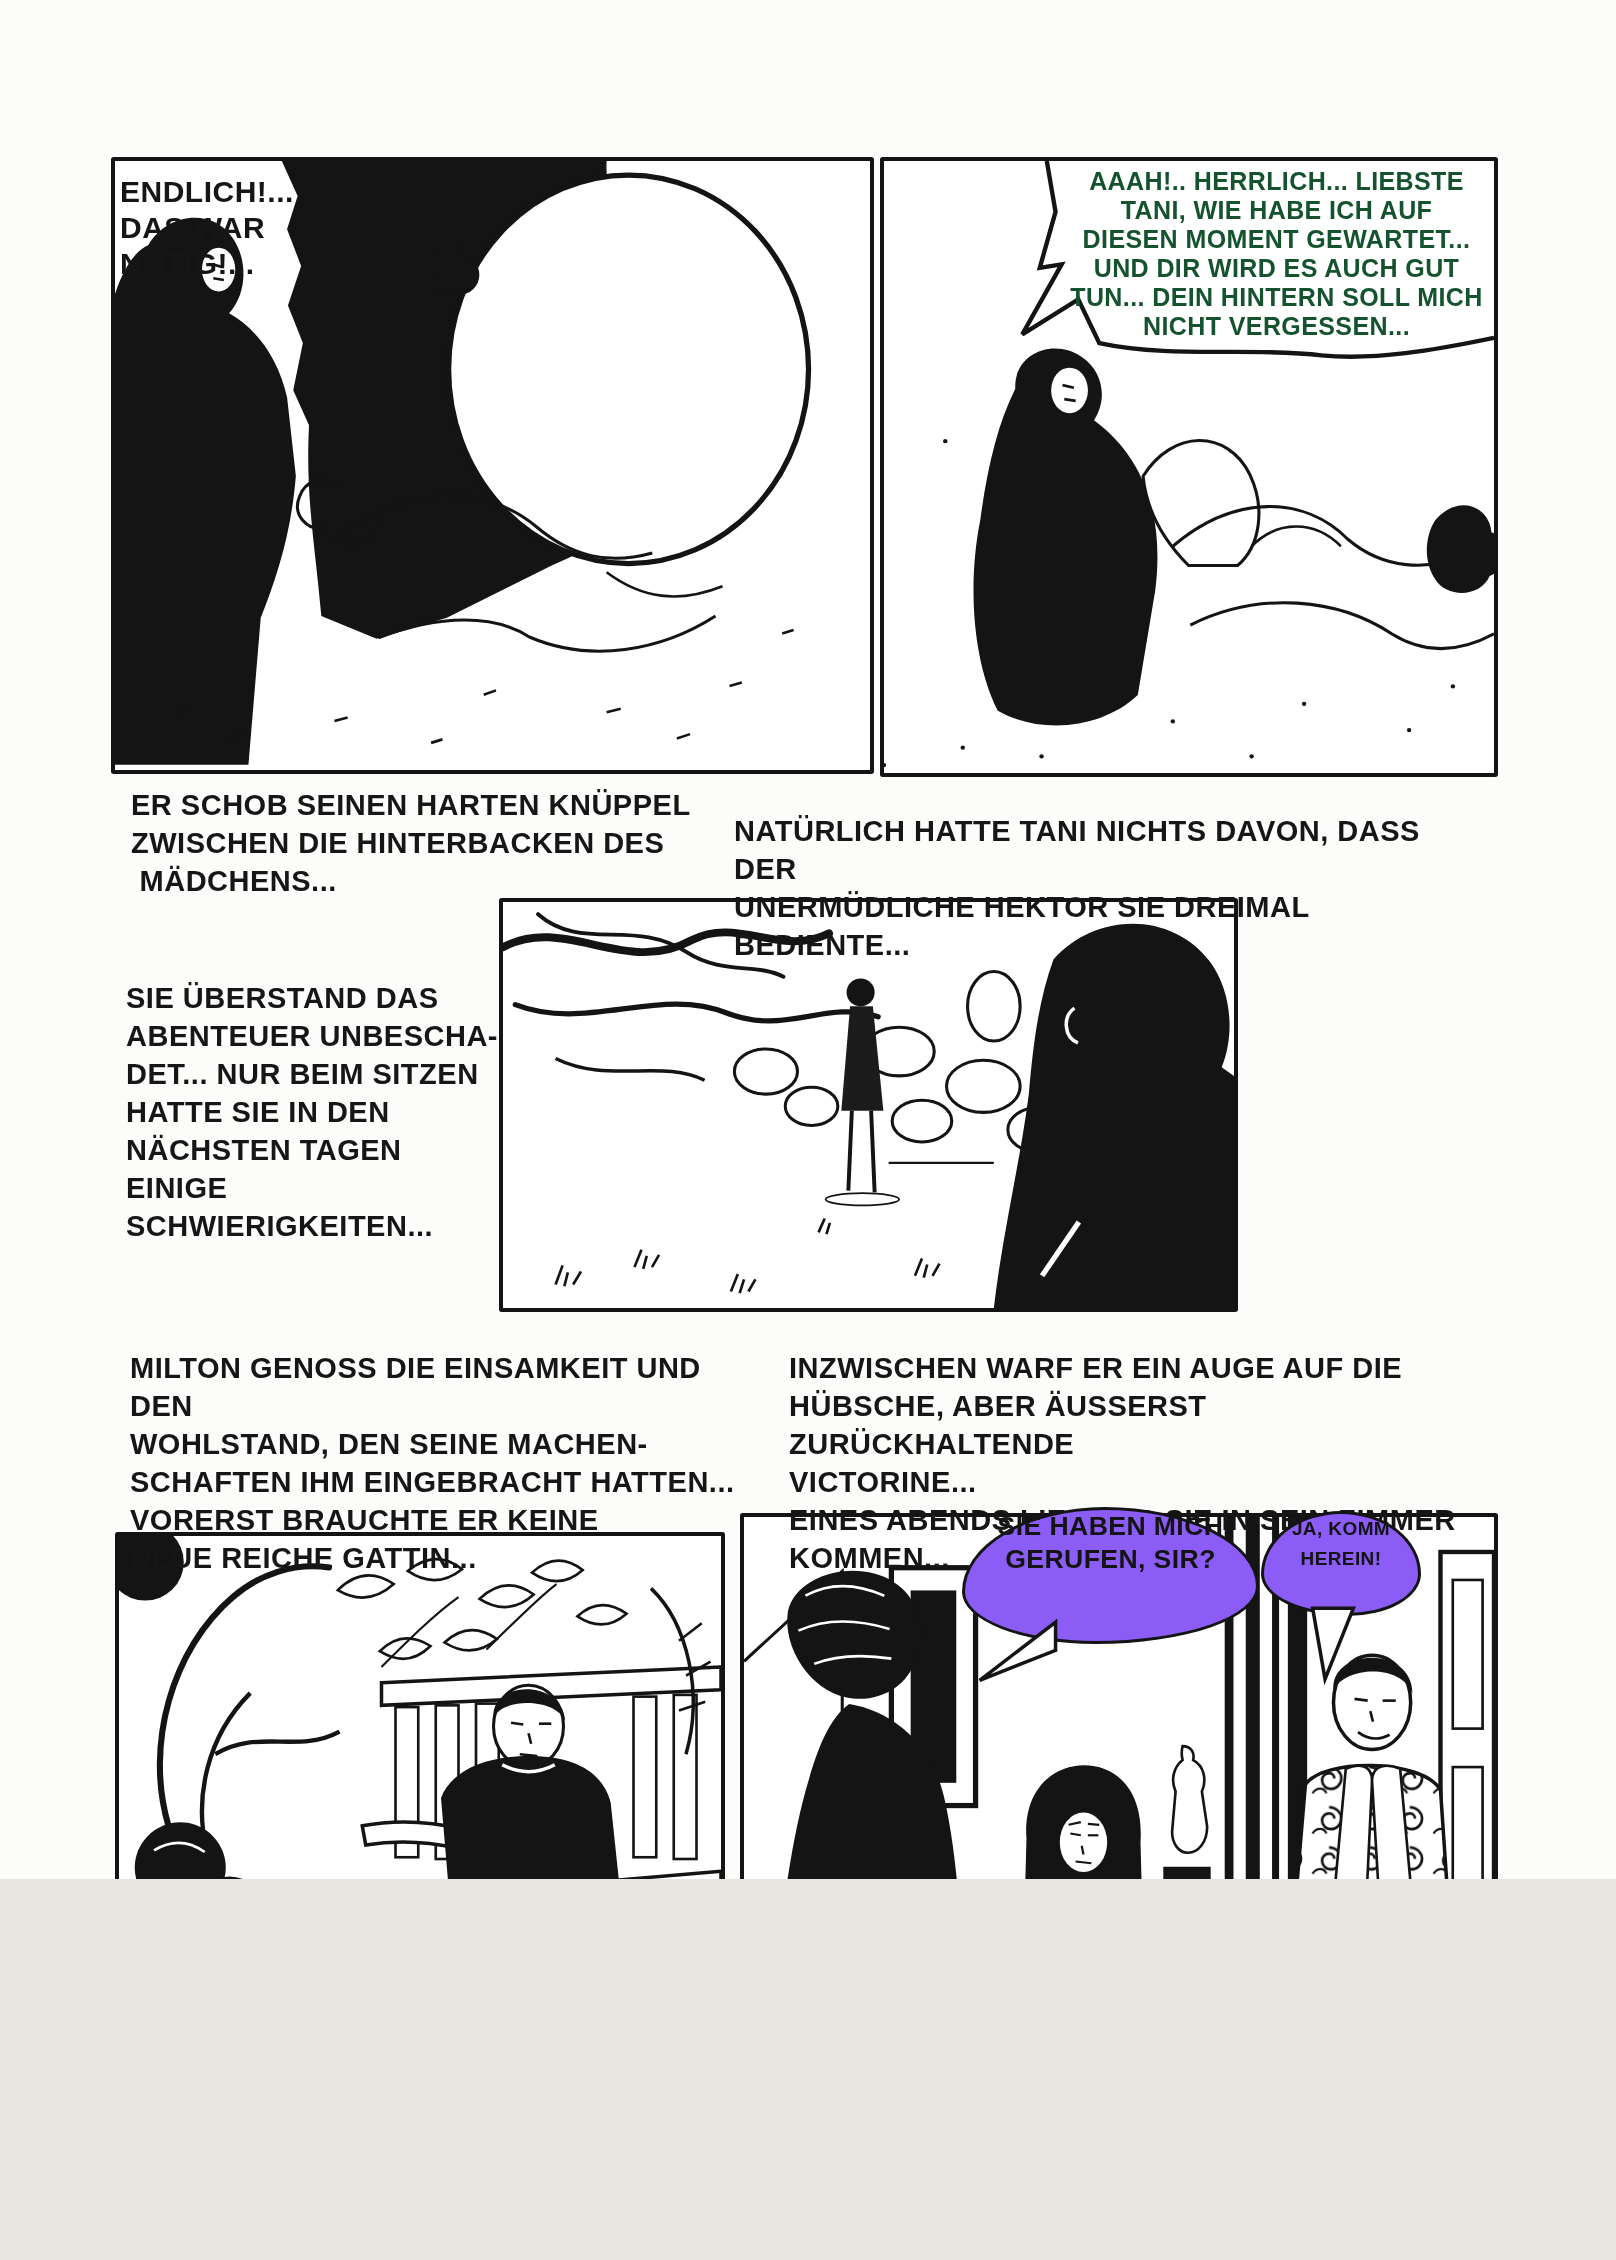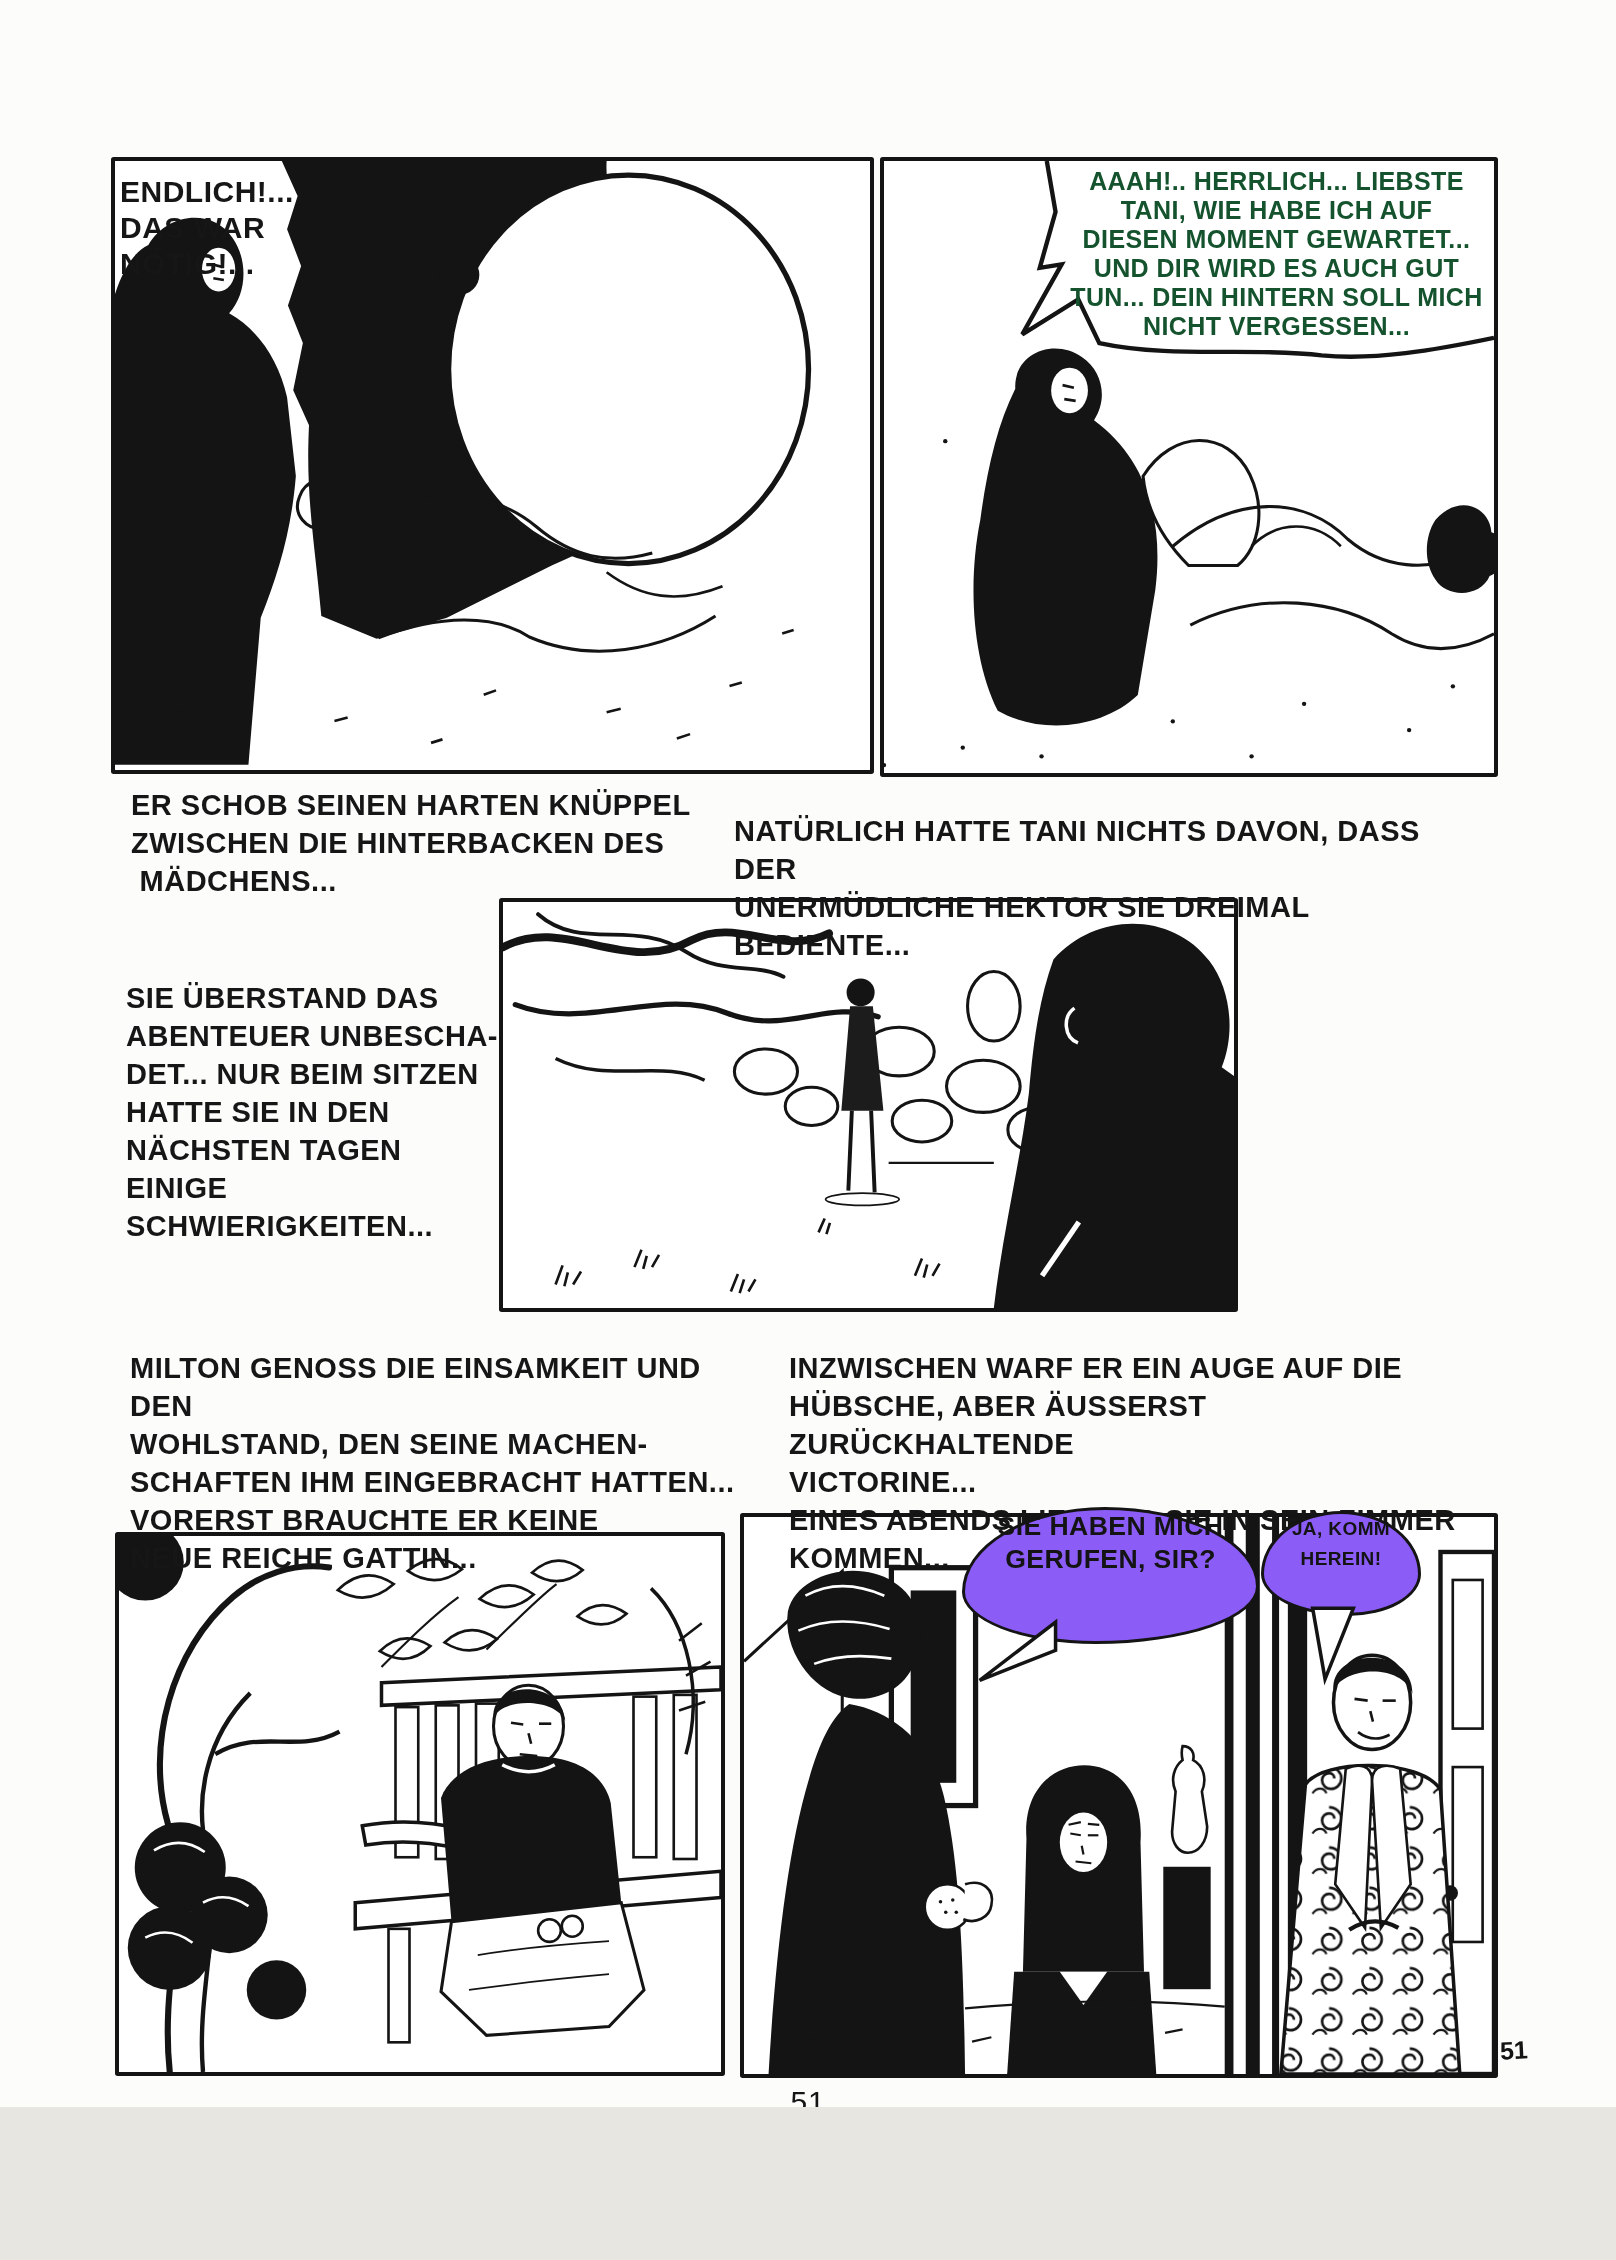--- a/index.html
+++ b/index.html
@@ -1,18 +1,18 @@
 <!DOCTYPE html>
 <html style="font-size:14px"><head>
 <meta charset="utf-8">
 <style>
   html,body{margin:0;padding:0;background:#e8e6e1;}
   .page{
     position:relative;
-    width:1616px;height:2107px;
+    width:1616px;height:1879px;
     background:#fcfcfa;
     overflow:hidden;
     font-family:"Liberation Sans", sans-serif;
     color:#141414;
   }
   .panel{
     position:absolute;
     background:#ffffff;
     border:4.4px solid #141414;
     border-radius:2.7px;

